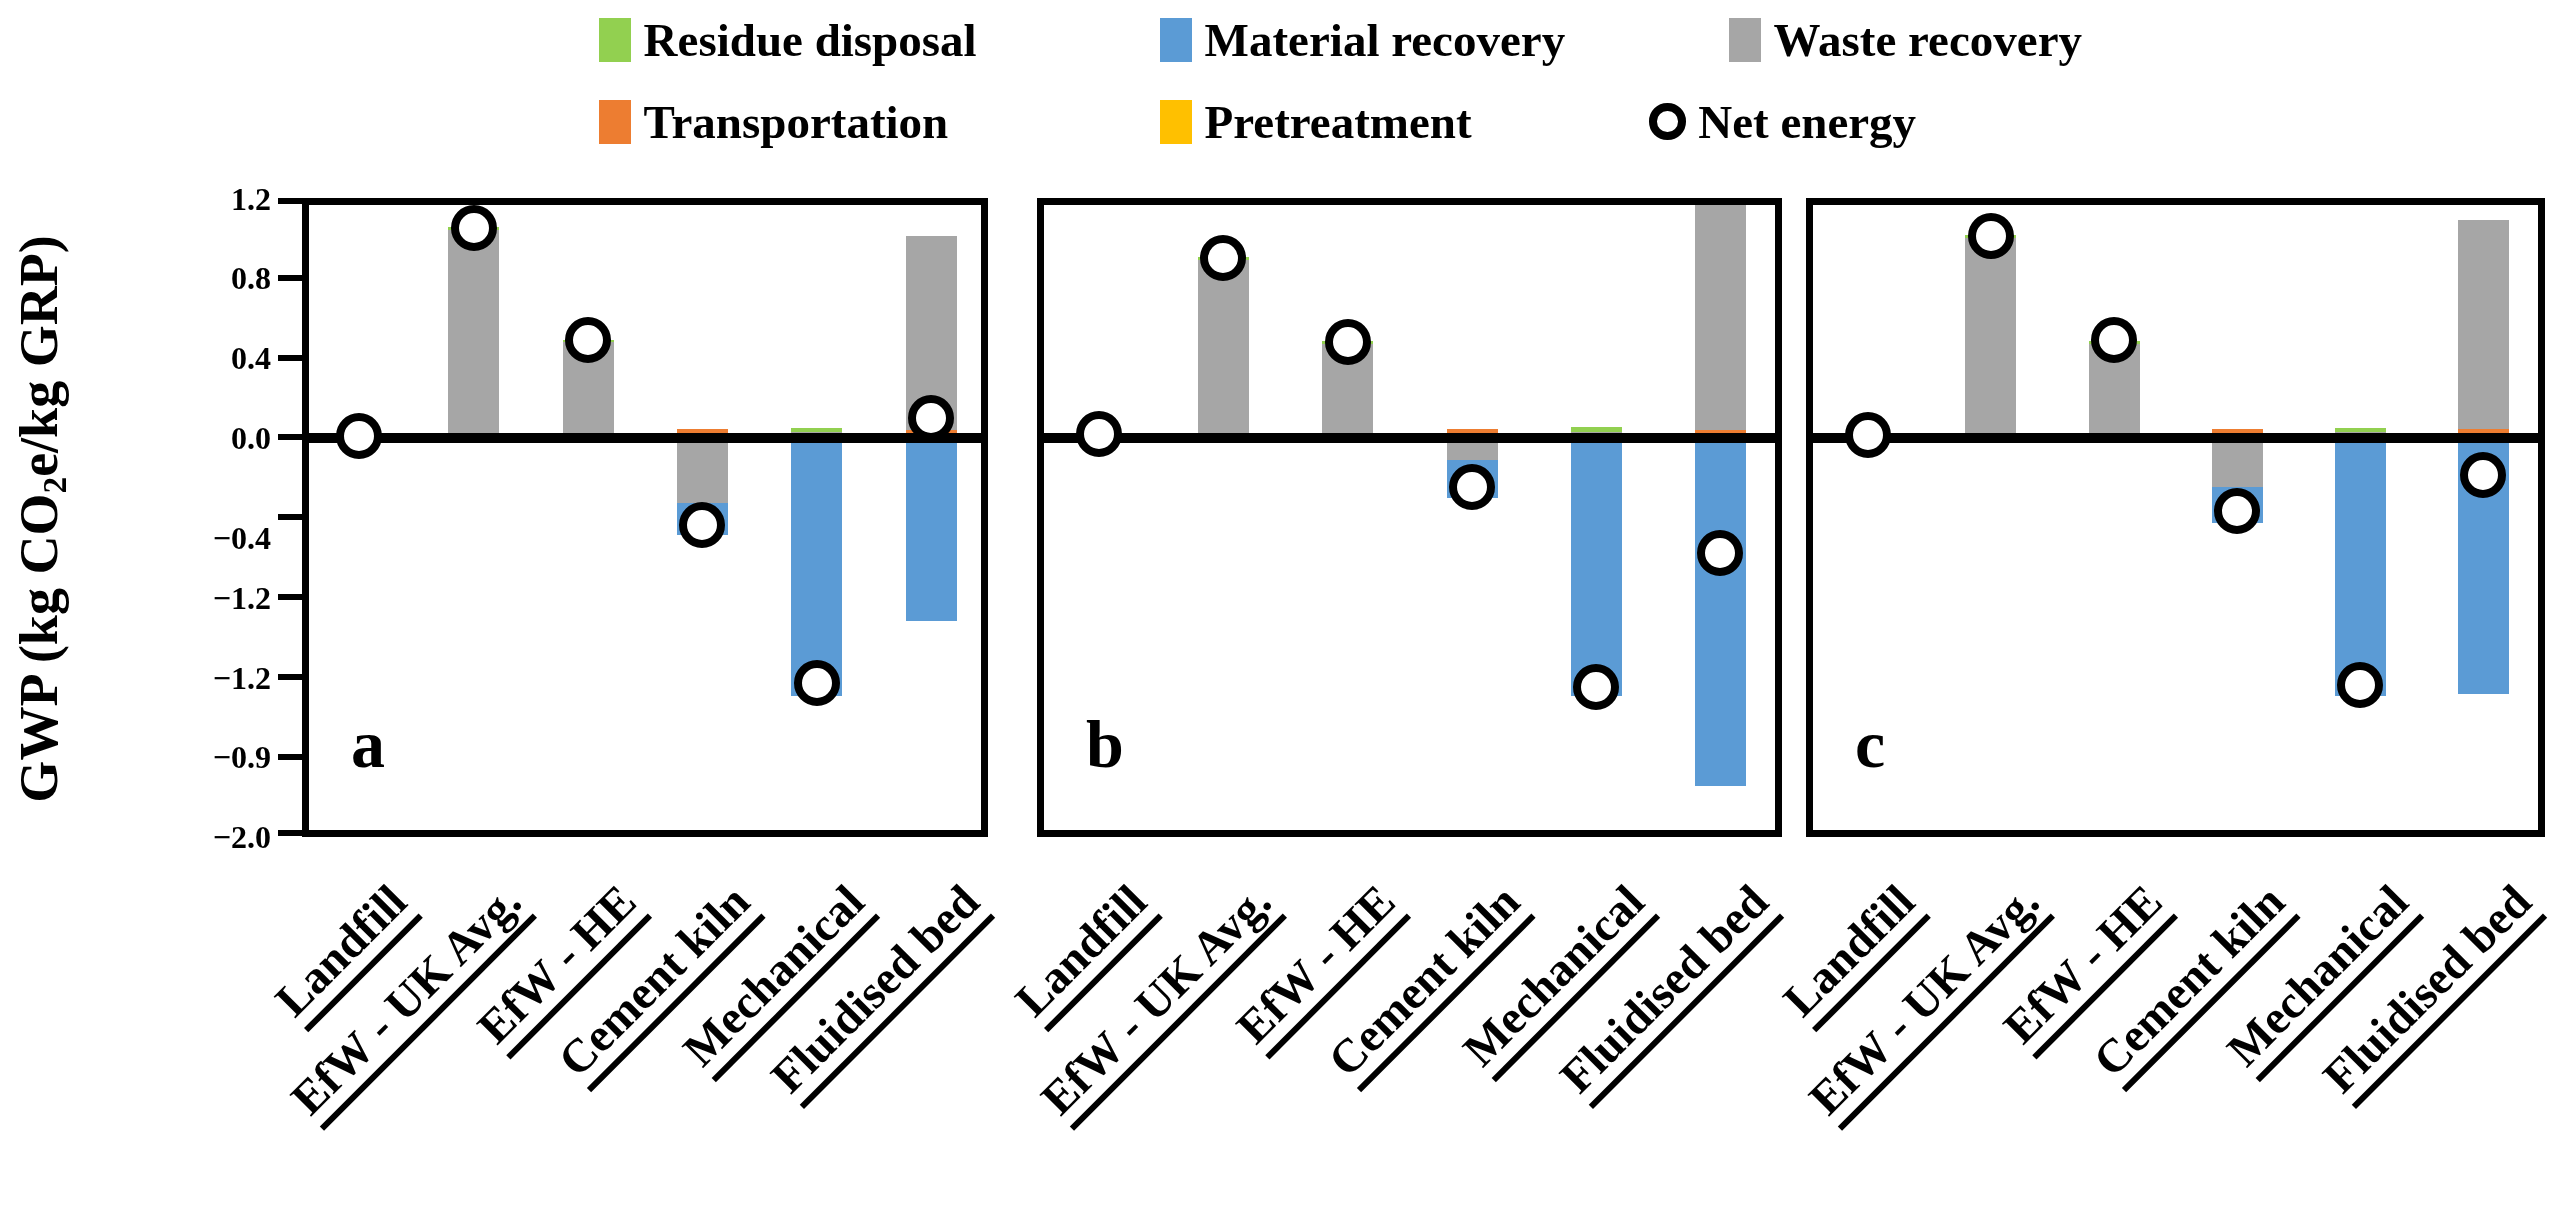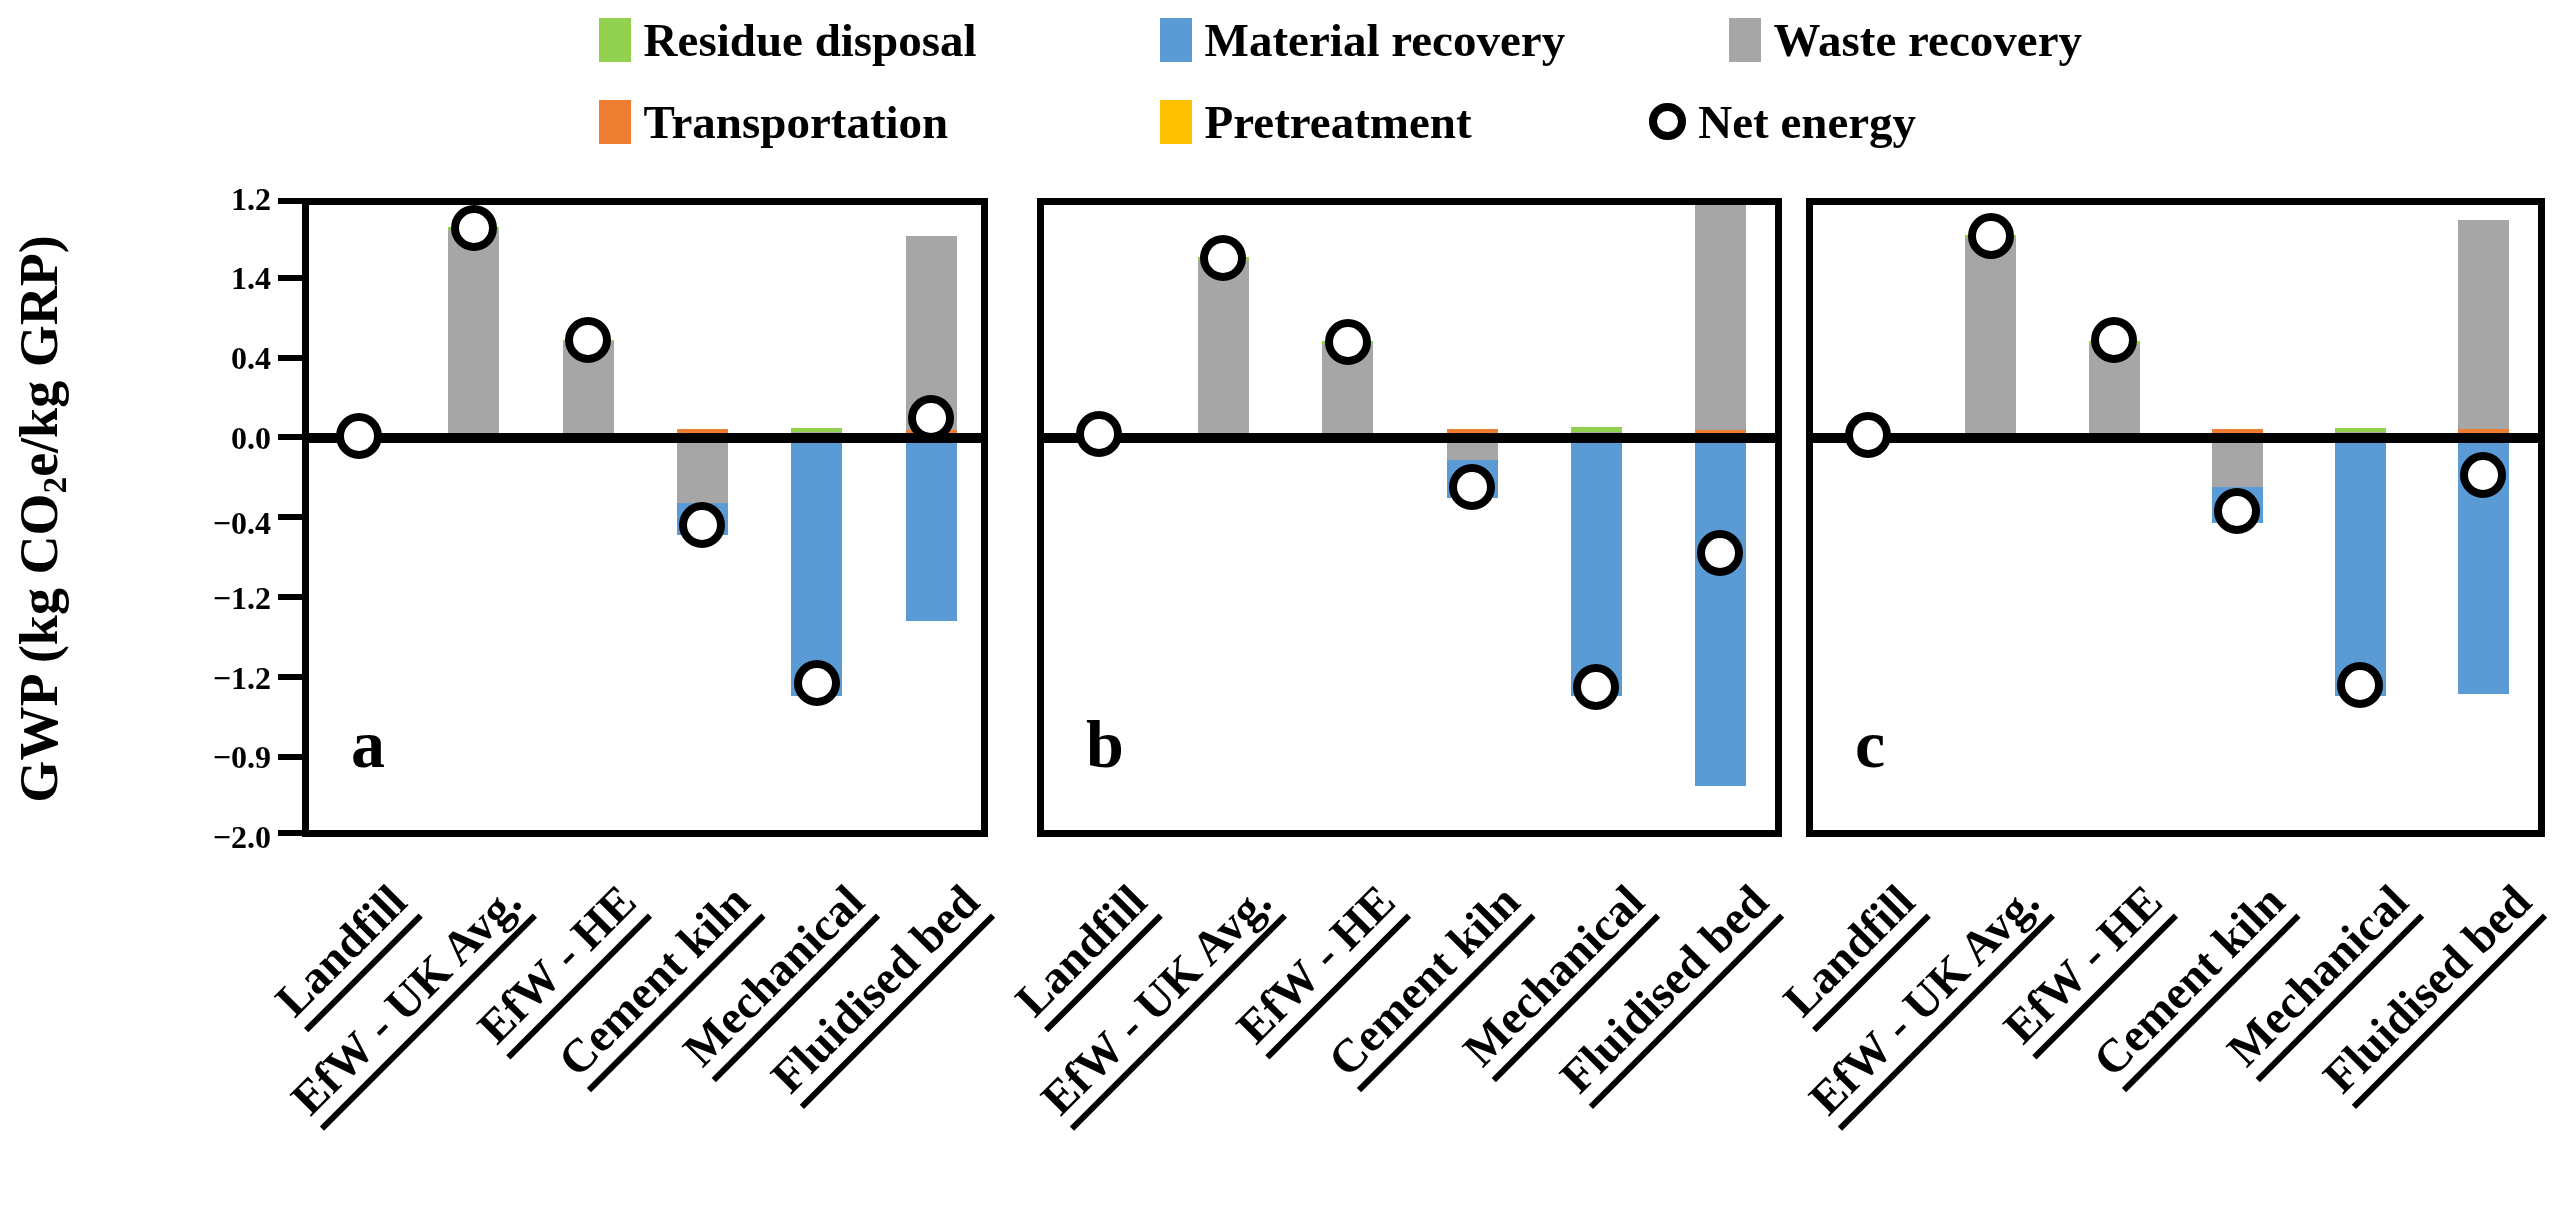--- a/index.html
+++ b/index.html
@@ -56,24 +56,24 @@
         <div class="legend-label">Net energy</div>
       </div>
     </div>
 
   <div class="ytitle">
     <span>GWP (kg CO</span><span class="sub">2</span><span>e/kg GRP)</span>
   </div>
 
   <div id="yticks">
       <div class="ytick-label" style="top: 172px;">1.2</div>
-      <div class="ytick-label" style="top: 251px;">1.4</div>
+      <div class="ytick-label" style="top: 251px;">0.8</div>
       <div class="ytick-label" style="top: 331px;">0.4</div>
       <div class="ytick-label" style="top: 411px;">0.0</div>
-      <div class="ytick-label" style="top: 496px;">−0.4</div>
+      <div class="ytick-label" style="top: 511px;">−0.4</div>
       <div class="ytick-label" style="top: 571px;">−1.2</div>
       <div class="ytick-label" style="top: 651px;">−1.2</div>
       <div class="ytick-label" style="top: 730px;">−0.9</div>
       <div class="ytick-label" style="top: 810px;">−2.0</div>
     </div>
   <div id="panels">
       <div class="panel" style="left: 302px; width: 686px;">
         <div class="seg" style="left: 32px; width: 51px; top: 236px; height: 4px; background: rgb(166, 166, 166);"></div>
         <div class="seg" style="left: 146px; width: 51px; top: 32px; height: 208px; background: rgb(166, 166, 166);"></div>
         <div class="seg" style="left: 146px; width: 51px; top: 29px; height: 3px; background: rgb(146, 208, 80);"></div>

